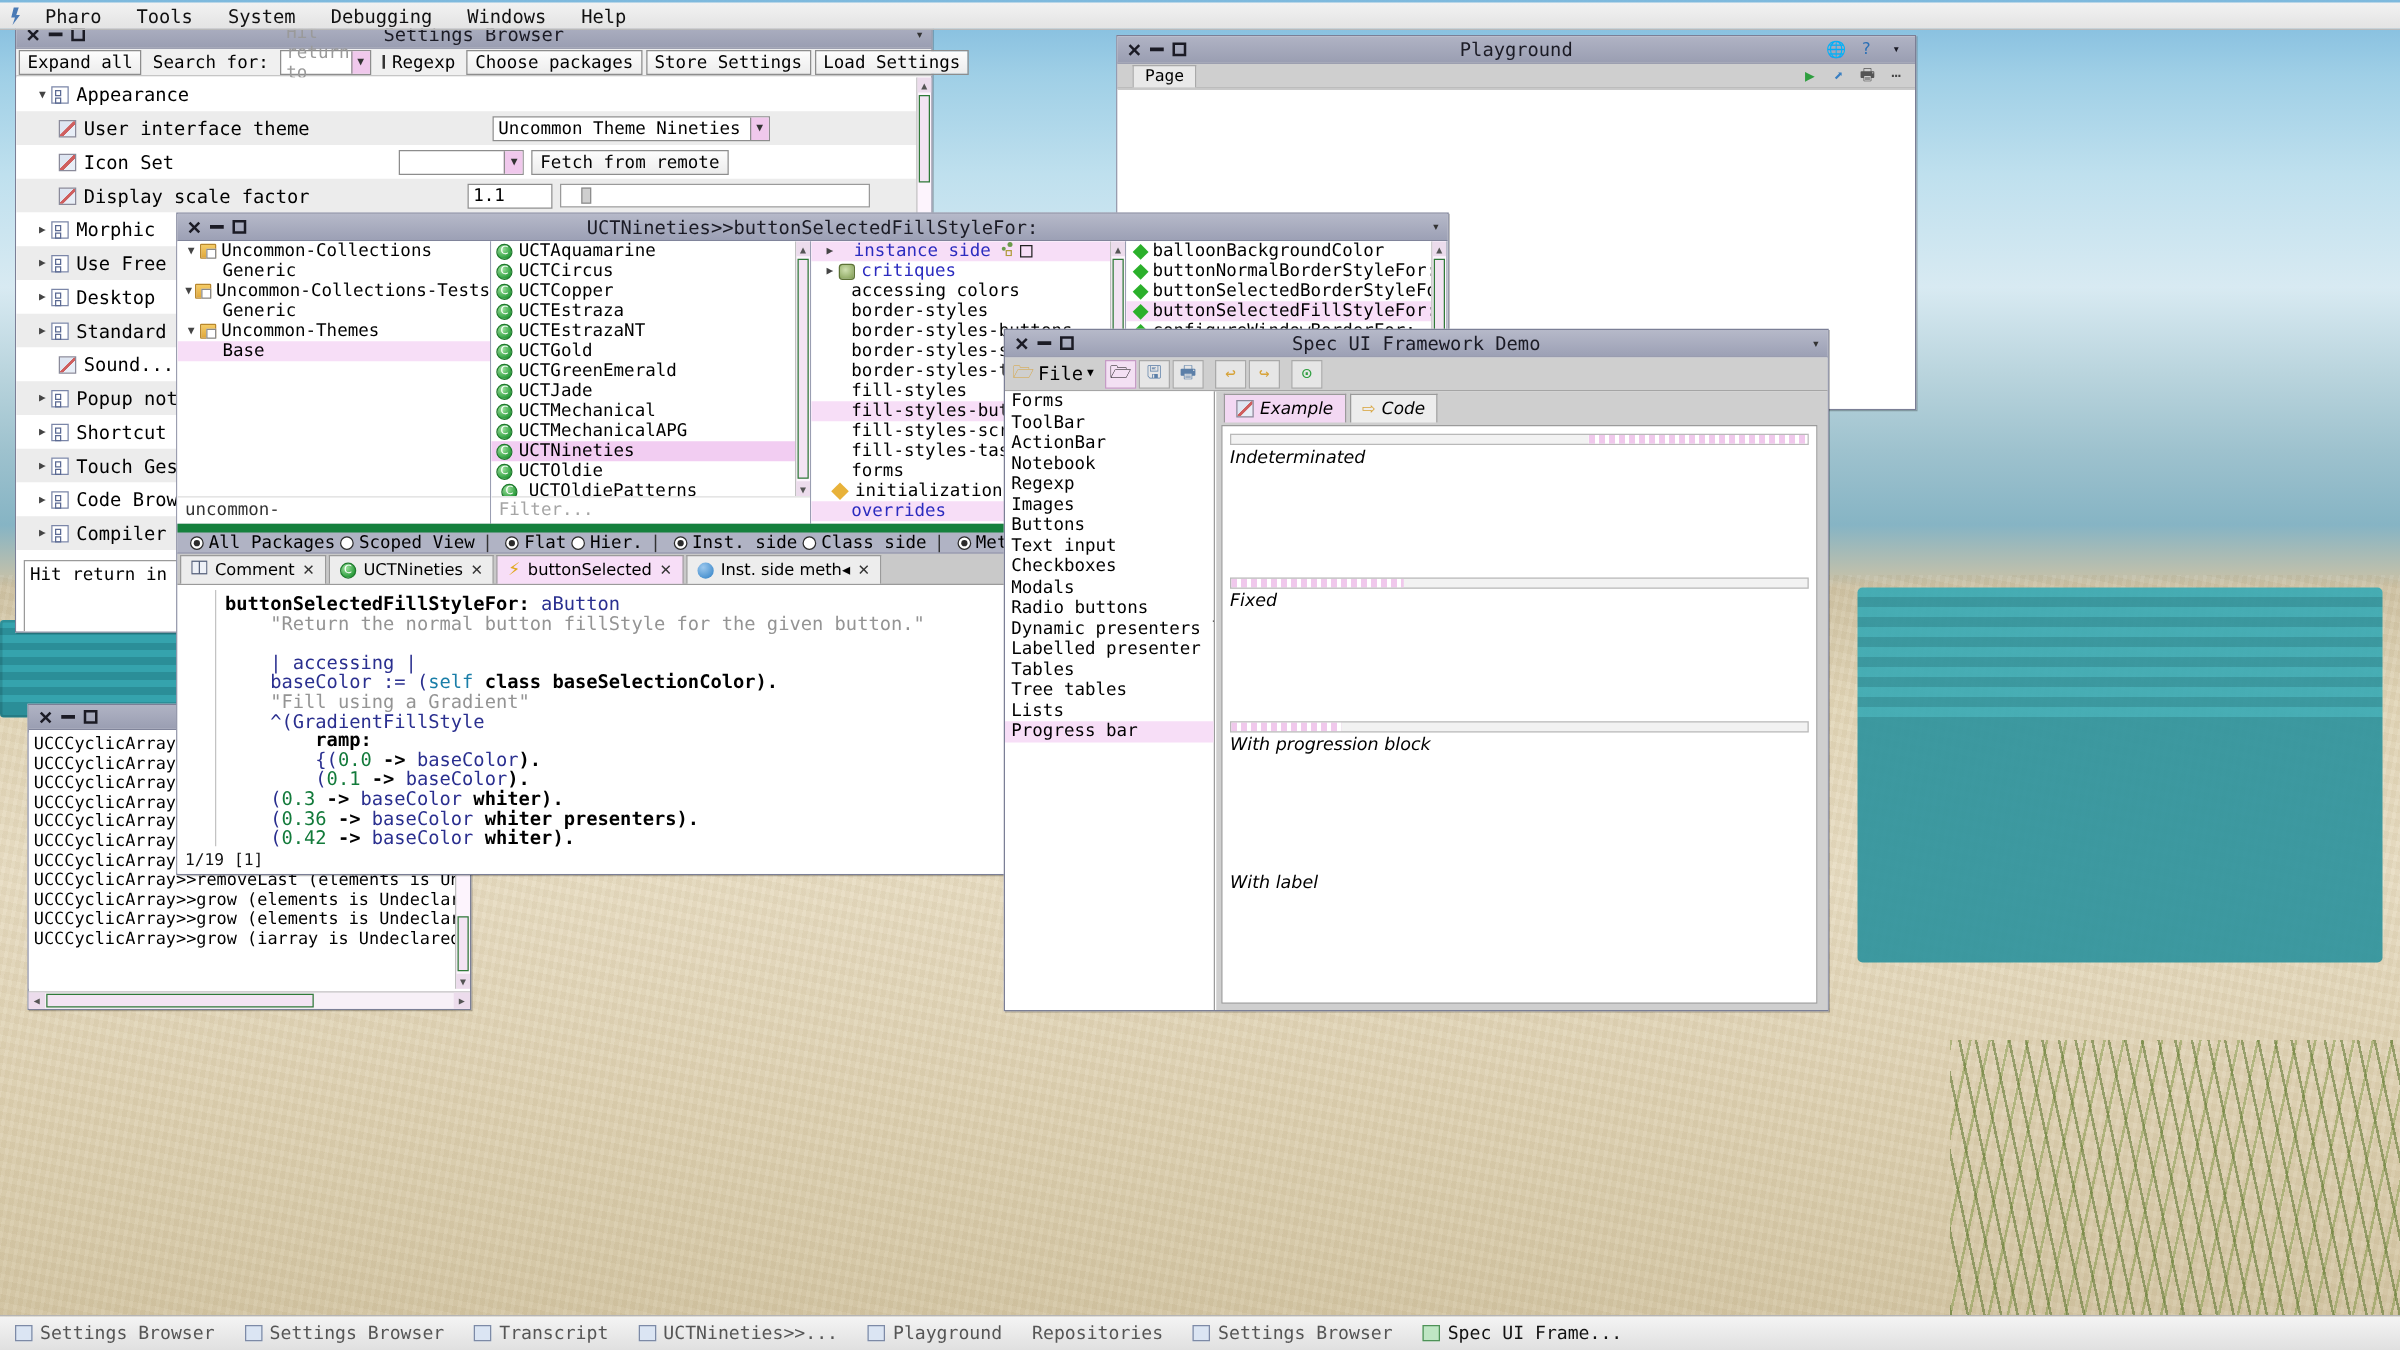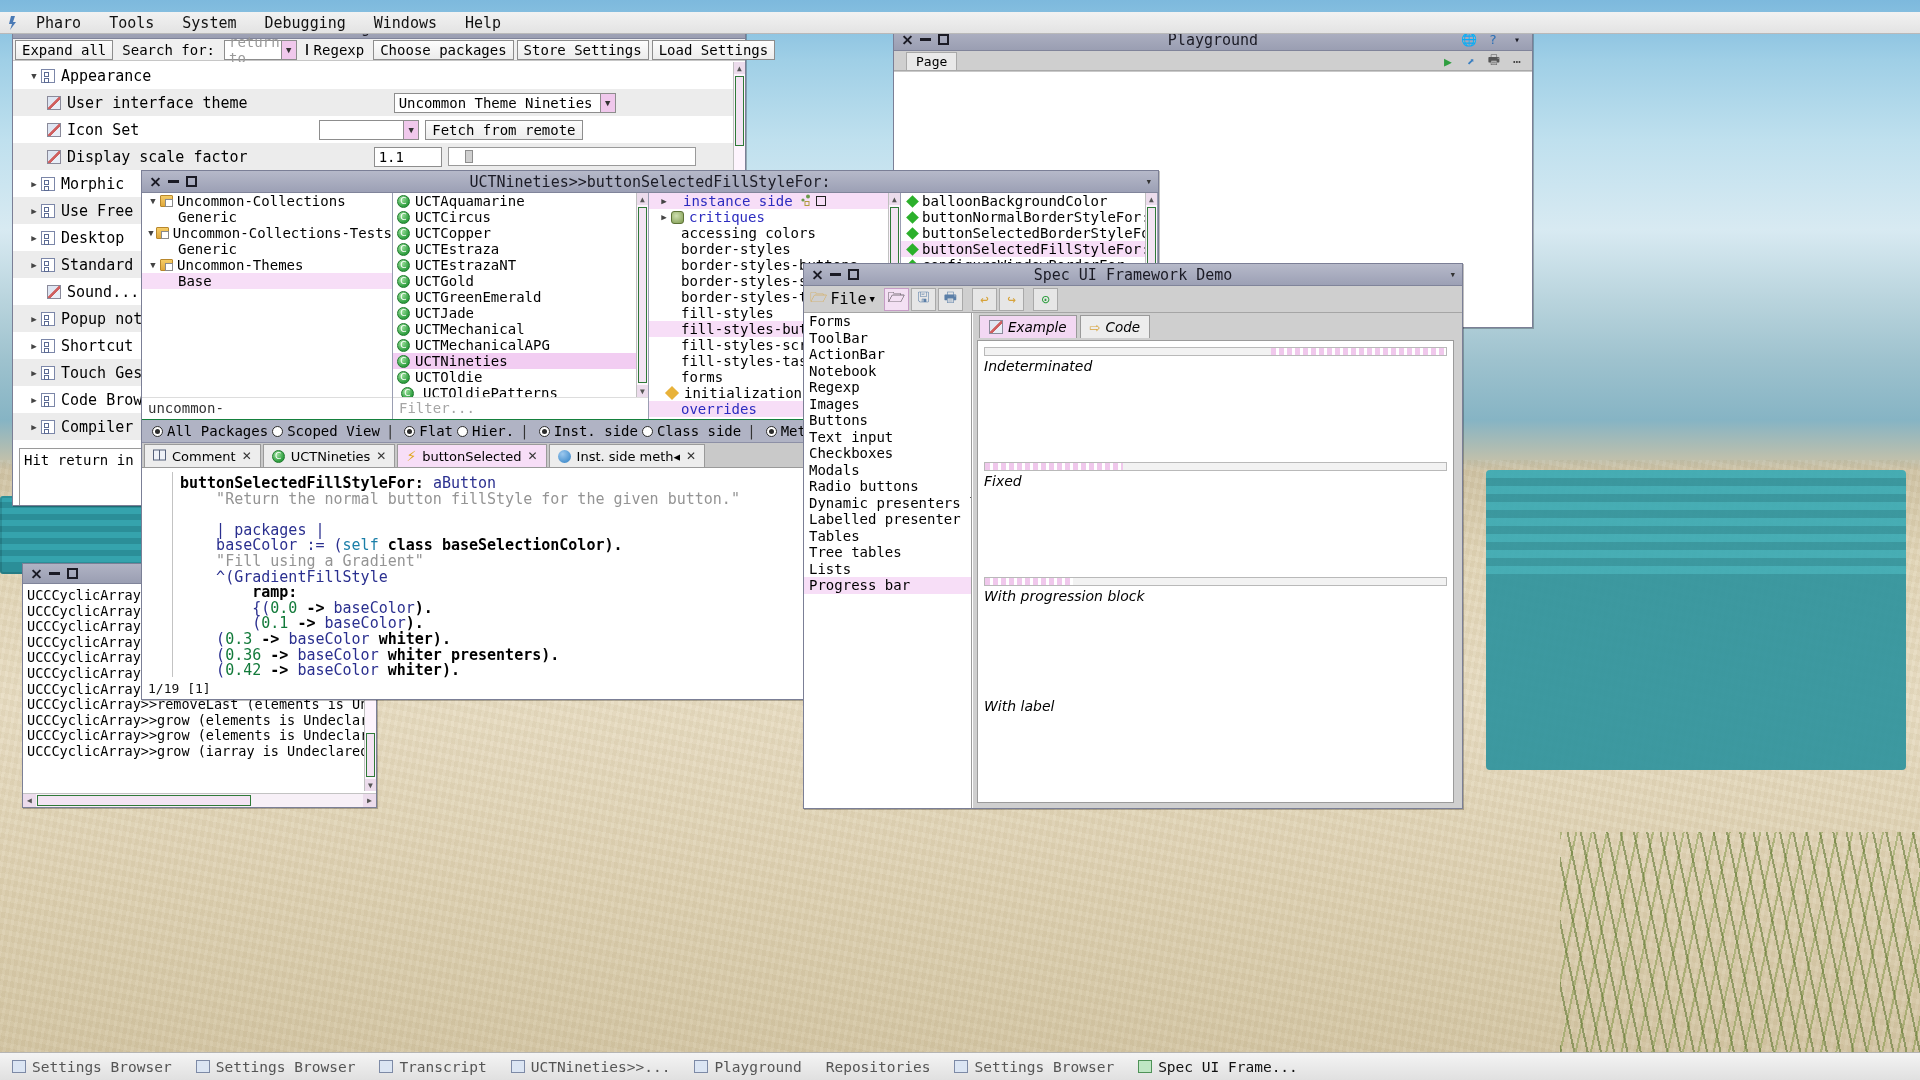--- a/index.html
+++ b/index.html
@@ -23,21 +23,21 @@
   .sand-tex { position:absolute; left:0; right:0; bottom:0; height:620px;
      background:
       repeating-linear-gradient(100deg, rgba(255,255,255,.05) 0 3px, rgba(160,140,100,.05) 3px 7px),
       repeating-linear-gradient(12deg, rgba(255,255,255,.04) 0 5px, rgba(150,130,90,.05) 5px 11px);
   }
   .chair { position:absolute; background:#2f9aa6; box-shadow:inset 0 0 0 2px rgba(0,0,0,.12); }
   .chair2 { position:absolute; background:#3aaab4; }
 
   
   #menubar {
-    position:absolute; left:0; top:12px; width:1920px; height:22px;
+    position:absolute; left:0; top:2px; width:1920px; height:22px;
     background:linear-gradient(to bottom,#f2f2f2,#e3e3e3);
     border-bottom:1px solid #b9b9b9;
     display:flex; align-items:center; gap:0px; z-index:50;
     font-size:15px;
   }
   #menubar .mi { padding:1px 14px; color:#111; cursor:default; white-space:nowrap; }
   .pharo-logo { width:18px; height:18px; margin-left:4px; position:relative; }
 
   
   .win { position:absolute; background:#fff; border:1px solid #7b7f96;
@@ -126,21 +126,21 @@
      background:radial-gradient(circle at 35% 30%, #9ee39e, #2e9e3f 70%);
      border:1px solid #1f7a2d; color:#fff; font-size:9px; line-height:11px; text-align:center;
      font-family:"DejaVu Sans",sans-serif; }
   .meth-ico { width:9px; height:9px; margin-right:5px; flex:none;
      background:#2bb02b; transform:rotate(45deg); }
   .bug-ico { width:13px; height:13px; margin-right:5px; flex:none; border-radius:3px;
      background:radial-gradient(circle at 40% 35%, #cfe0b0, #7d9a4e); border:1px solid #5d7337; }
   .blue { color:#2b2bbf; }
   #browser .switches { position:absolute; left:0; right:0; top:248px; height:24px;
      background:#b0b3c4; display:flex; align-items:center; font-size:14px; gap:0px;
-     border-top:1px solid #15803d; border-bottom:1px solid #8d90a6; padding-left:6px; }
+     border-top:7px solid #15803d; border-bottom:1px solid #8d90a6; padding-left:6px; }
   .radio { width:11px; height:11px; border-radius:50%; border:1px solid #2b2b2b; background:#fff;
      display:inline-block; margin:0 4px 0 4px; position:relative; flex:none; }
   .radio.on::after { content:''; position:absolute; left:2px; top:2px; width:5px; height:5px;
      border-radius:50%; background:#2b2b2b; }
   .sep { padding:0 6px; color:#333; }
   #browser .tabstrip { position:absolute; left:0; right:0; top:272px; height:25px;
      background:#c9c9c9; display:flex; align-items:flex-end; border-bottom:1px solid #9a9a9a; }
   .ctab { display:flex; align-items:center; gap:6px; height:23px; padding:0 8px;
      background:#ededed; border:1px solid #9a9a9a; border-bottom:none; font-size:13px;
      font-family:"DejaVu Sans",sans-serif; margin-left:2px; cursor:pointer; }
@@ -635,21 +635,21 @@
       <span>Inst. side meth◂</span>
       <span class="x">✕</span>
     </div>
   </div>
 
   <div class="code">
     <div class="gutter"></div>
     <div class="codeline"><span class="sel2">buttonSelectedFillStyleFor: </span><span class="var">aButton</span></div>
     <div class="codeline"><span class="cmt">    "Return the normal button fillStyle for the given button."</span></div>
     <div class="codeline">&nbsp;</div>
-    <div class="codeline"><span class="var">    | packages |</span></div>
+    <div class="codeline"><span class="var">    | accessing |</span></div>
     <div class="codeline"><span class="var">    baseColor := (</span><span class="kw">self</span><span class="sel2"> class baseSelectionColor).</span></div>
     <div class="codeline"><span class="cmt">    "Fill using a Gradient"</span></div>
     <div class="codeline"><span class="var">    ^(GradientFillStyle</span></div>
     <div class="codeline"><span class="sel2">        ramp:</span></div>
     <div class="codeline"><span class="var">        {(</span><span class="num">0.0</span><span class="sel2"> -&gt; </span><span class="var">baseColor</span><span class="sel2">).</span></div>
     <div class="codeline"><span class="var">        (</span><span class="num">0.1</span><span class="sel2"> -&gt; </span><span class="var">baseColor</span><span class="sel2">).</span></div>
     <div class="codeline"><span class="var">    (</span><span class="num">0.3</span><span class="sel2"> -&gt; </span><span class="var">baseColor</span><span class="sel2"> whiter).</span></div>
     <div class="codeline"><span class="var">    (</span><span class="num">0.36</span><span class="sel2"> -&gt; </span><span class="var">baseColor</span><span class="sel2"> whiter presenters).</span></div>
     <div class="codeline"><span class="var">    (</span><span class="num">0.42</span><span class="sel2"> -&gt; </span><span class="var">baseColor</span><span class="sel2"> whiter).</span></div>
     <div class="statbar">1/19 [1]</div>

